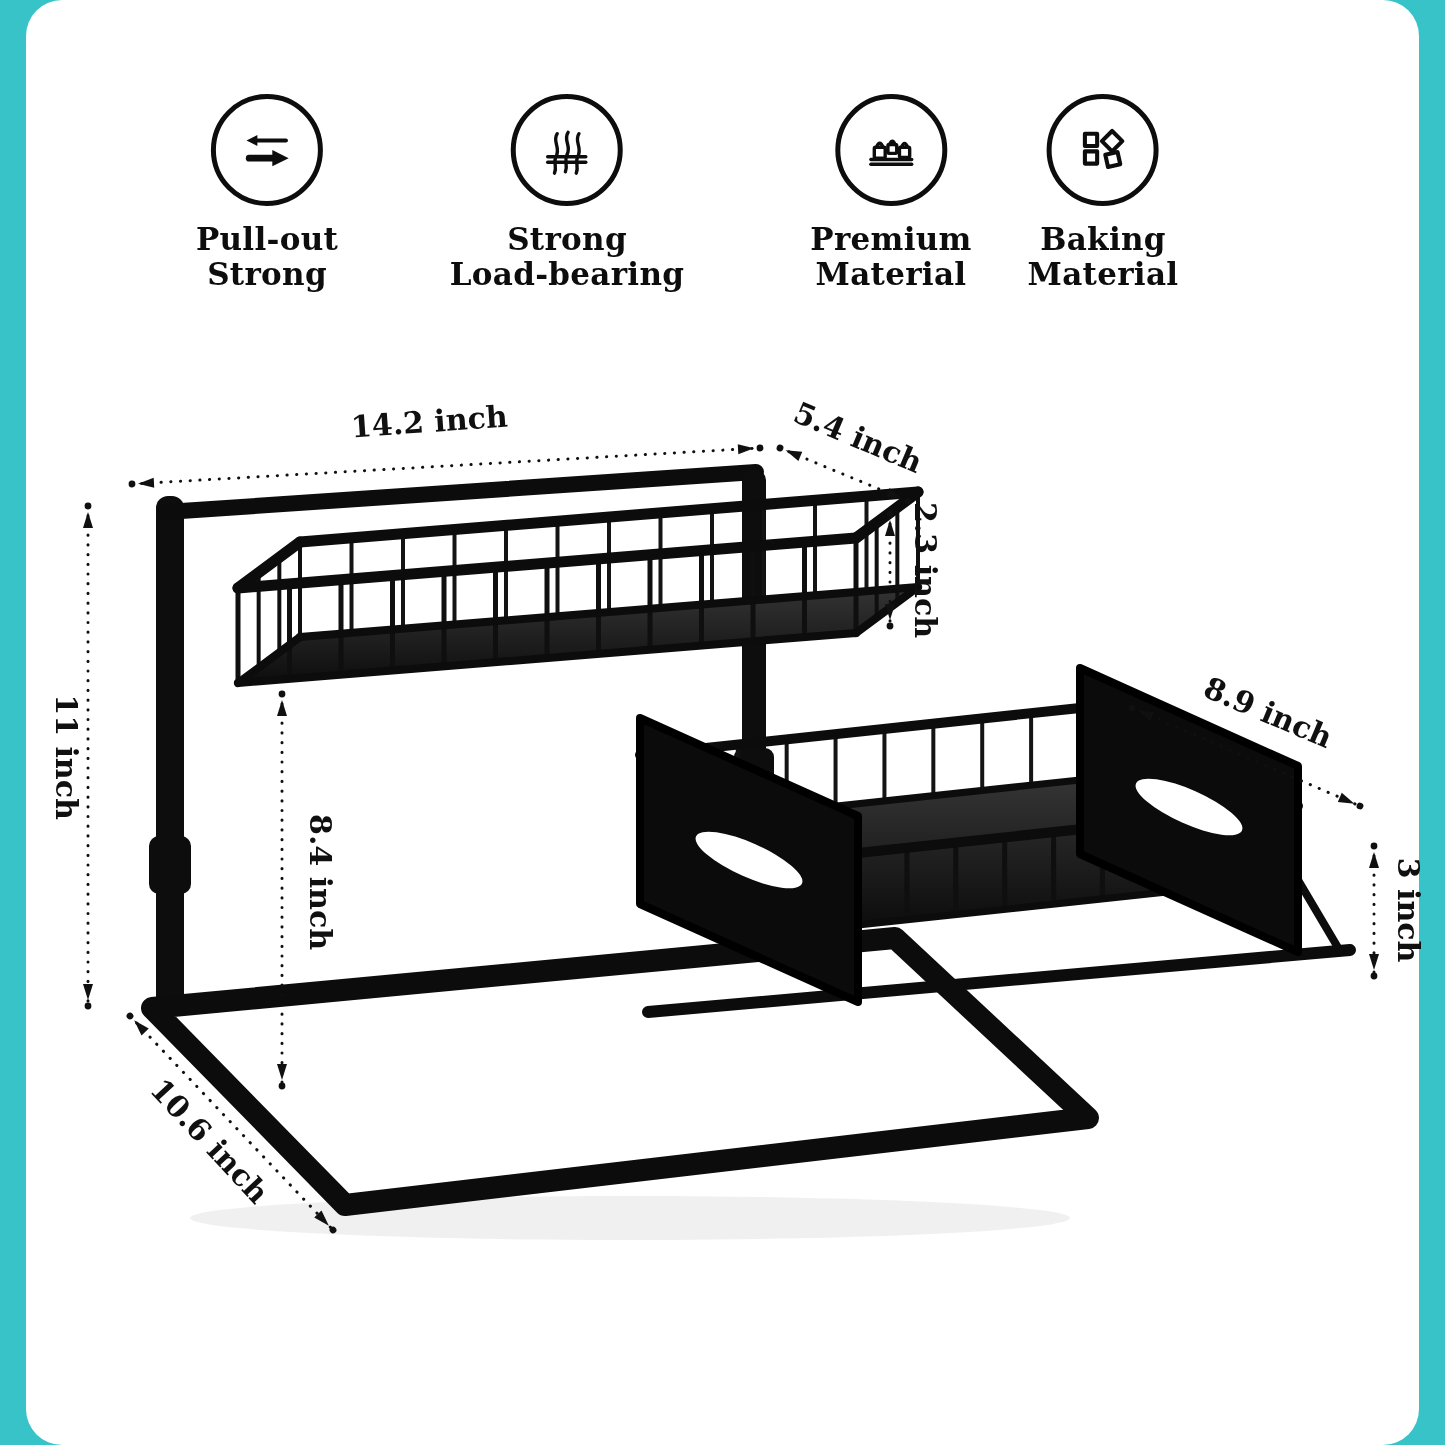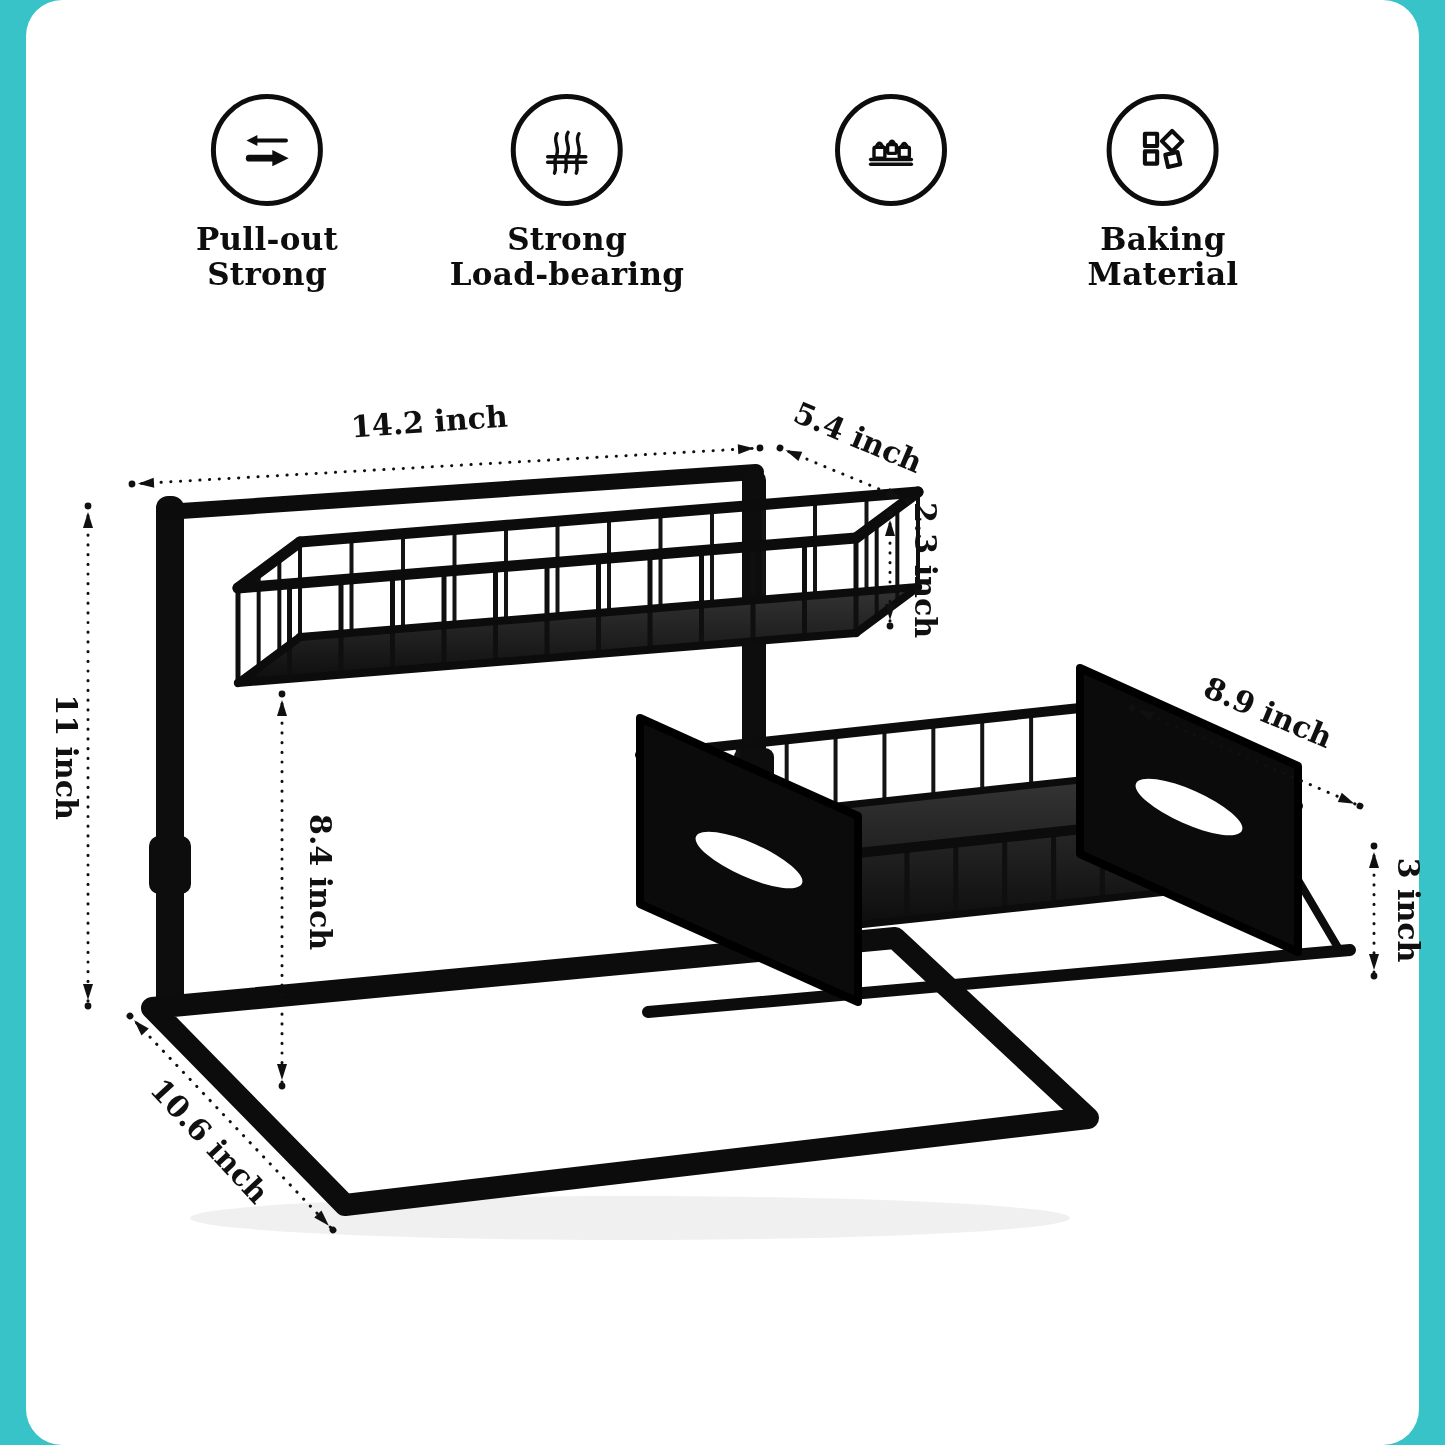--- a/index.html
+++ b/index.html
@@ -63,23 +63,27 @@
         <rect class="glyph" stroke-width="5" x="25" y="46" width="16" height="16" rx="2"></rect>
         <path class="glyph" stroke-width="5" d="M28,46 Q33,34 38,46"></path>
         <rect class="glyph" stroke-width="5" x="45" y="42" width="13" height="13" rx="2"></rect>
         <path class="glyph" stroke-width="5" d="M47.5,42 Q51.5,32 55.5,42"></path>
         <rect class="glyph" stroke-width="5" x="62" y="46" width="15" height="15" rx="2"></rect>
         <path class="glyph" stroke-width="5" d="M65,46 Q69.5,35 74,46"></path>
         <path class="glyph" stroke-width="5" d="M20,64 H80"></path>
         <path class="glyph" stroke-width="5" d="M20,71 H80"></path>
       </svg>
     </div>
-  </div>
-
-  <div class="feature" style="left:1163px">
+    <div class="feature-label">
+      <div>Premium</div>
+      <div>Material</div>
+    </div>
+  </div>
+
+  <div class="feature" style="left:1103px">
     <div class="icon-circle">
       <svg viewBox="0 0 100 100">
         <rect class="glyph" stroke-width="6" x="24" y="26" width="18" height="18"></rect>
         <rect class="glyph" stroke-width="6" x="24" y="52" width="18" height="18"></rect>
         <polygon class="glyph" stroke-width="6" points="64,22 79,37 64,52 49,37"></polygon>
         <polygon class="glyph" stroke-width="6" points="54,57 72,53 76,71 58,75"></polygon>
       </svg>
     </div>
     <div class="feature-label">
       <div>Baking</div>

